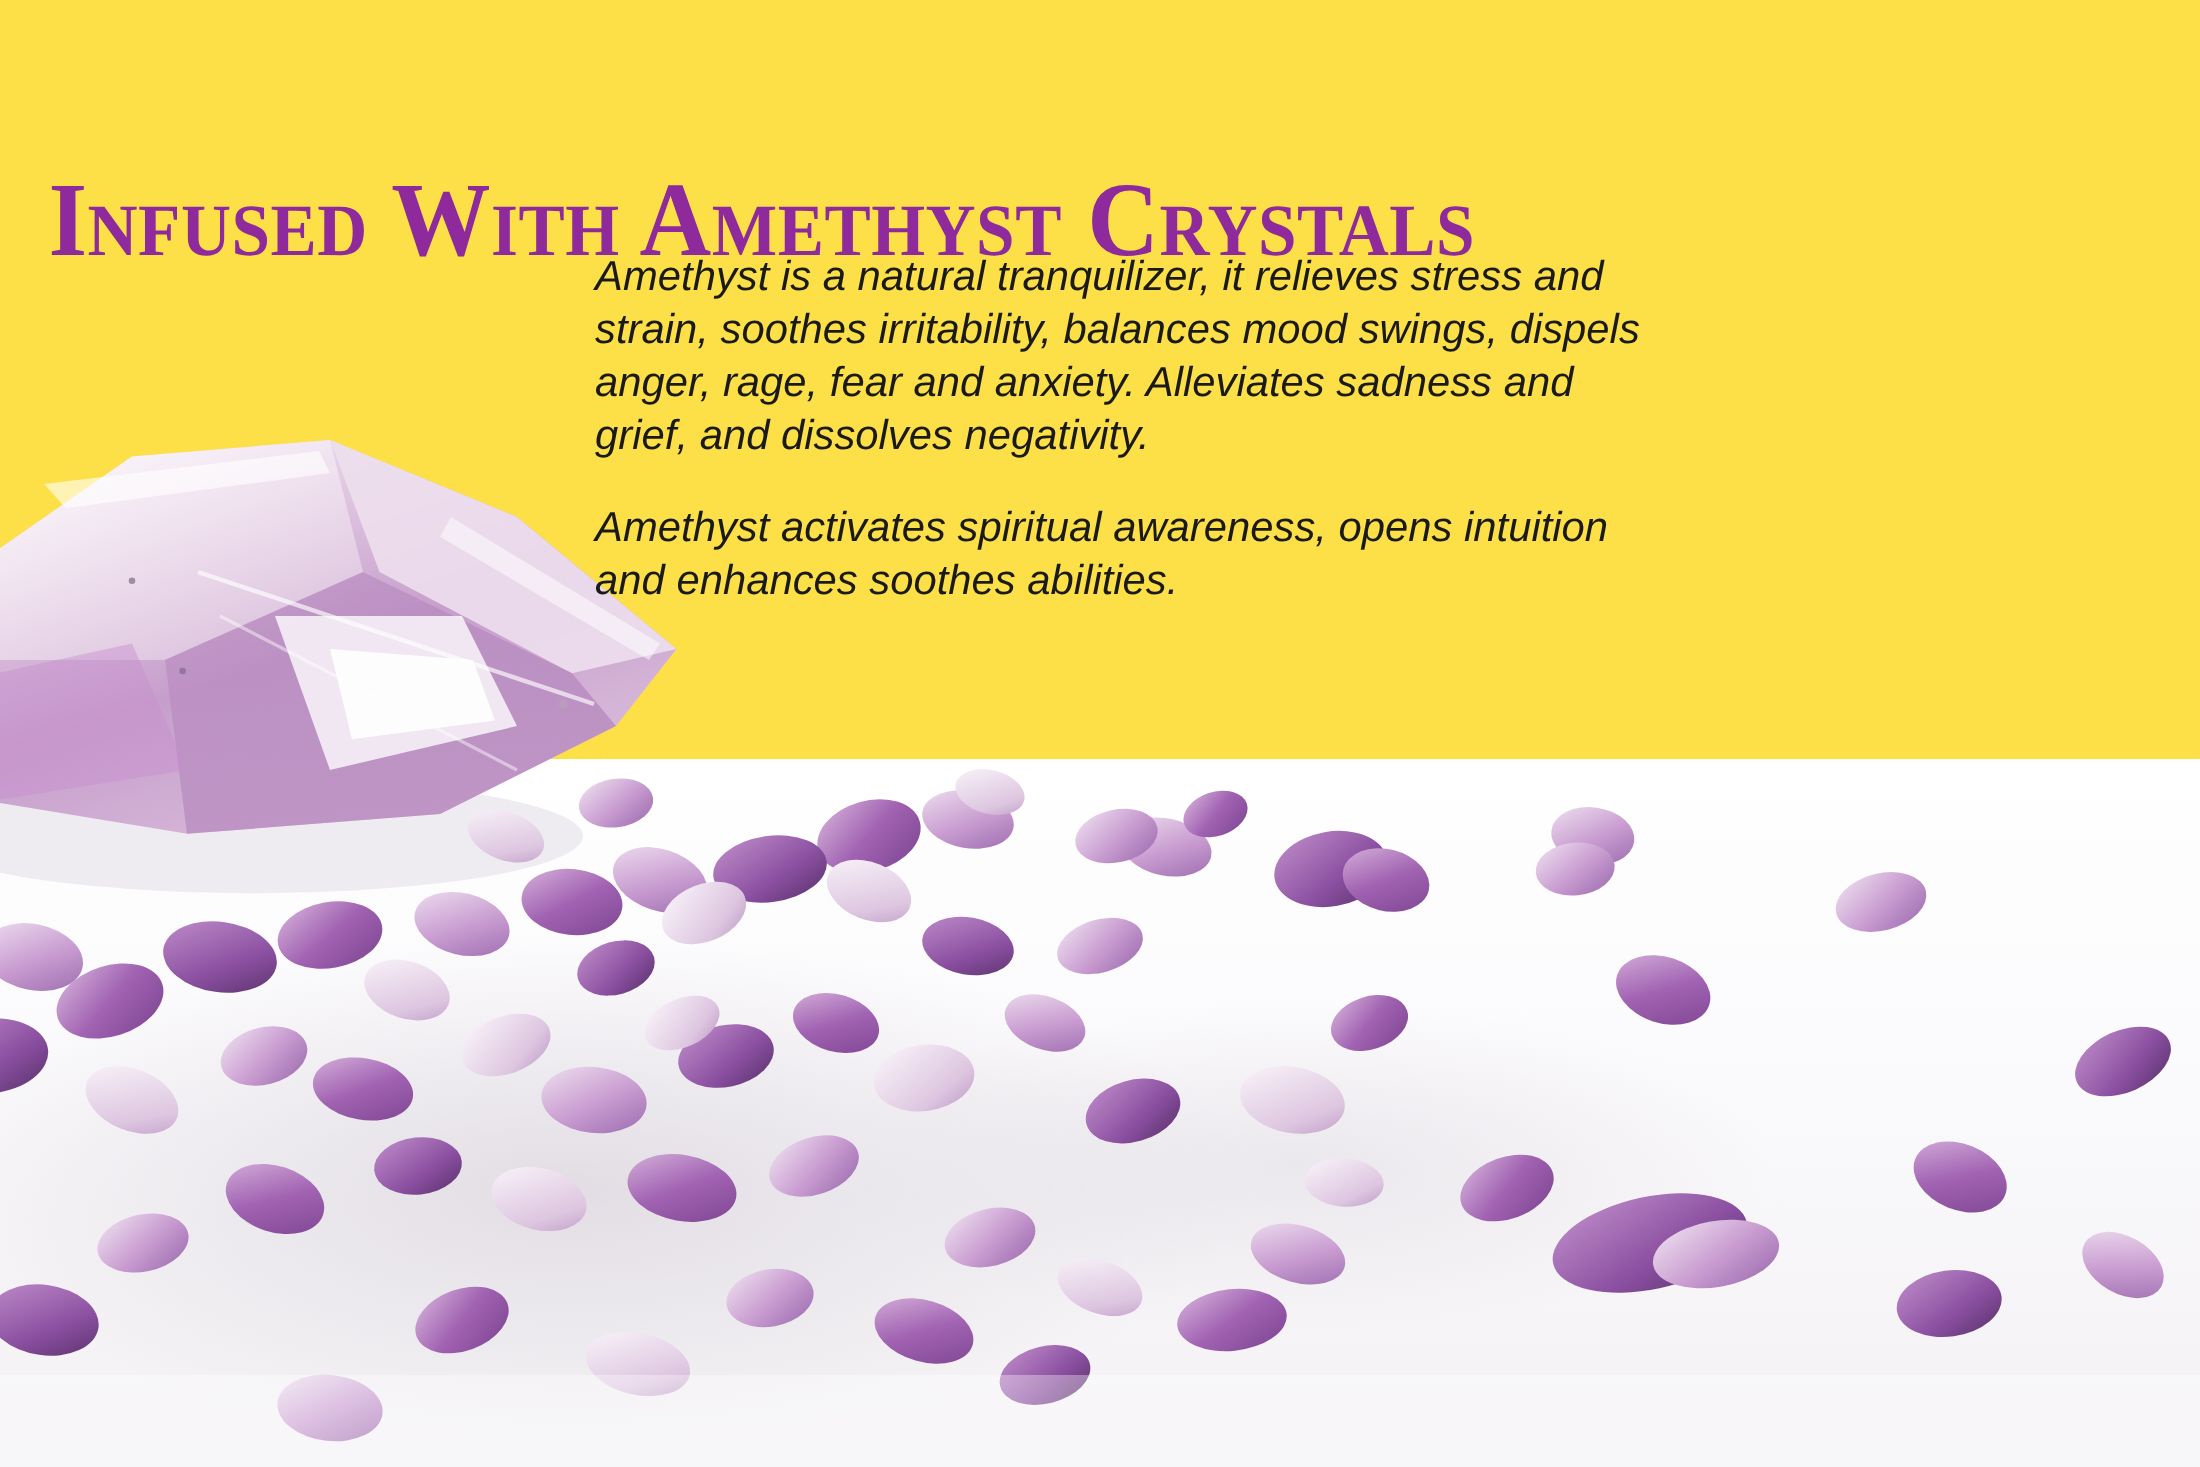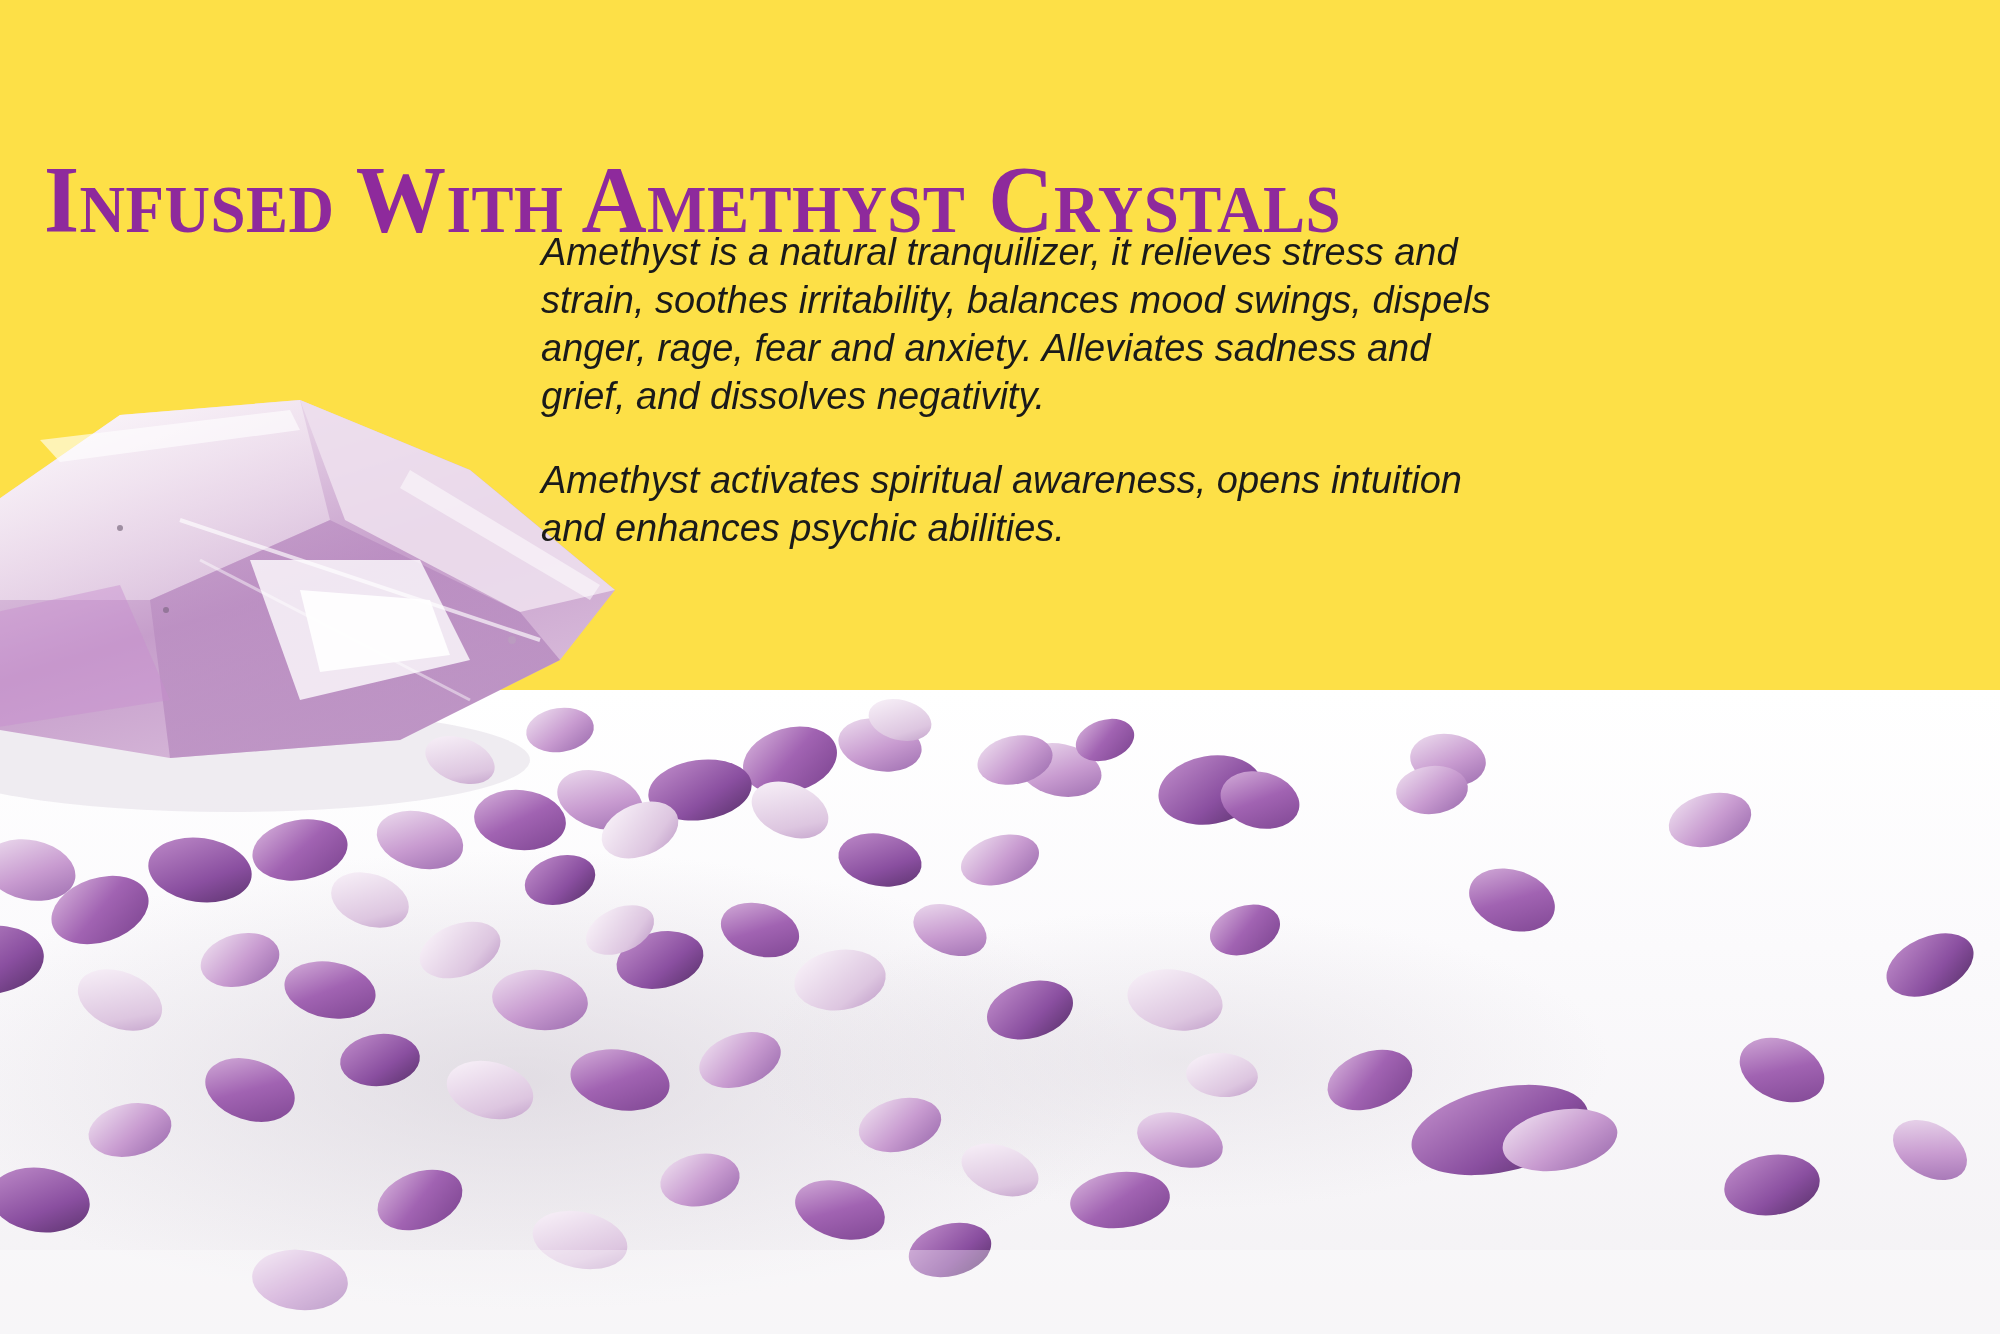--- a/index.html
+++ b/index.html
@@ -212,16 +212,16 @@
       </g>
 
       <rect x="0" y="1250" width="2000" height="84" fill="#ffffff" opacity="0.35"></rect>
     </svg>
   </div>
 
   <h1 id="title">Infused with Amethyst Crystals</h1>
 
   <div id="copy">
     <p>Amethyst is a natural tranquilizer, it relieves stress and strain, soothes irritability, balances mood swings, dispels anger, rage, fear and anxiety. Alleviates sadness and grief, and dissolves negativity.</p>
-    <p>Amethyst activates spiritual awareness, opens intuition and enhances psychic abilities.</p>
+    <p>Amethyst activates spiritual awareness, opens intuition and enhances soothes abilities.</p>
   </div>
 
 </div>
 
 </body></html>

